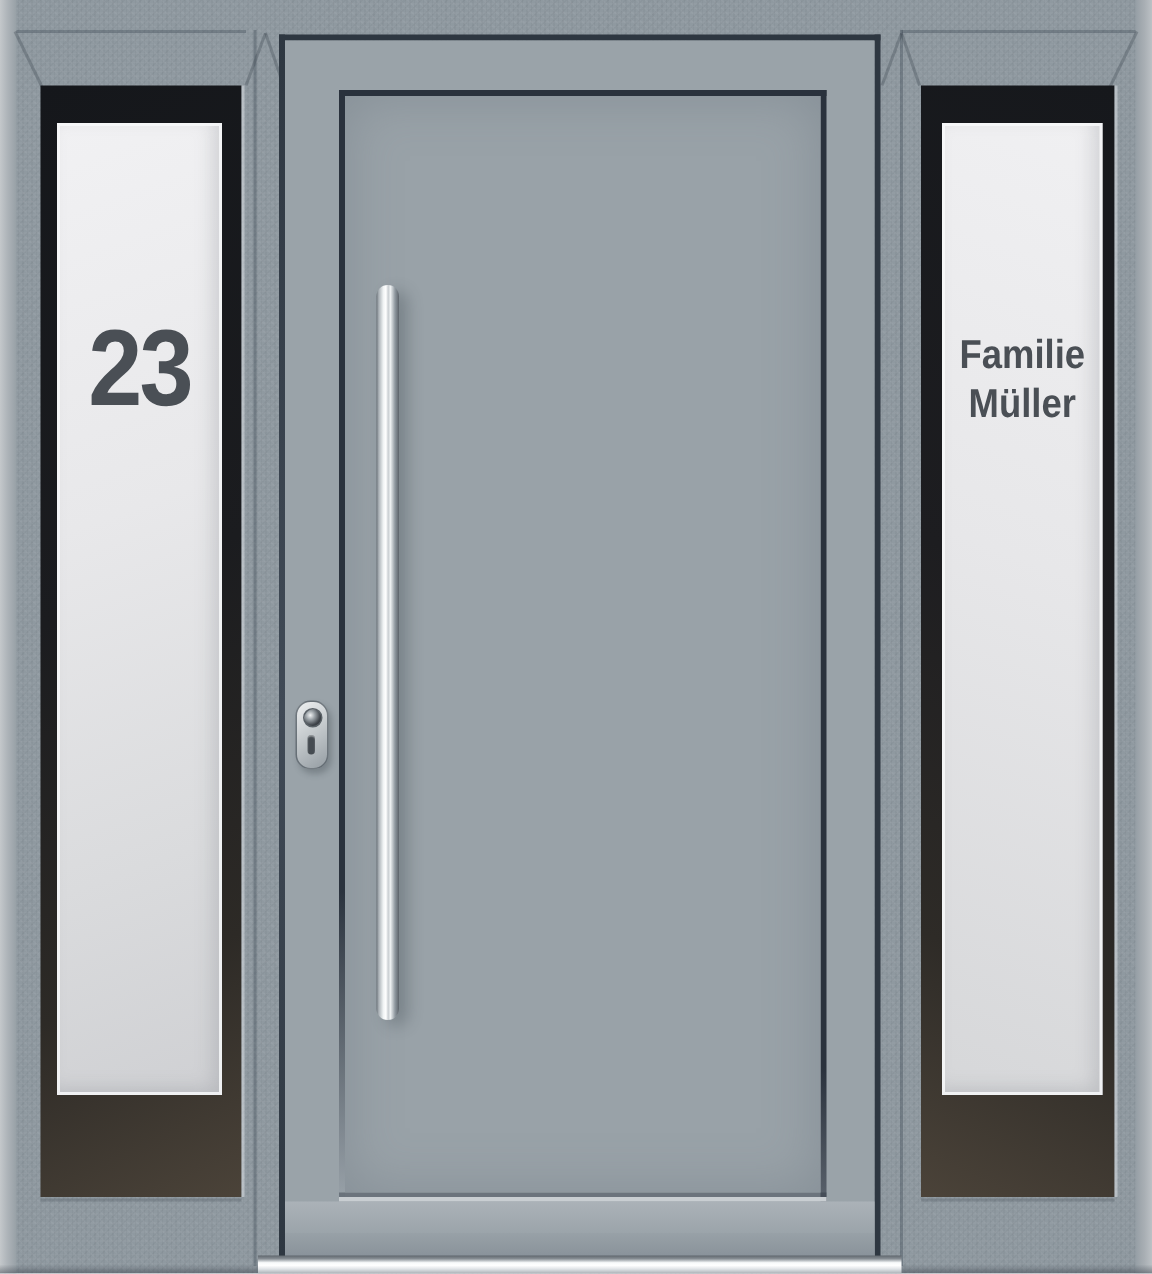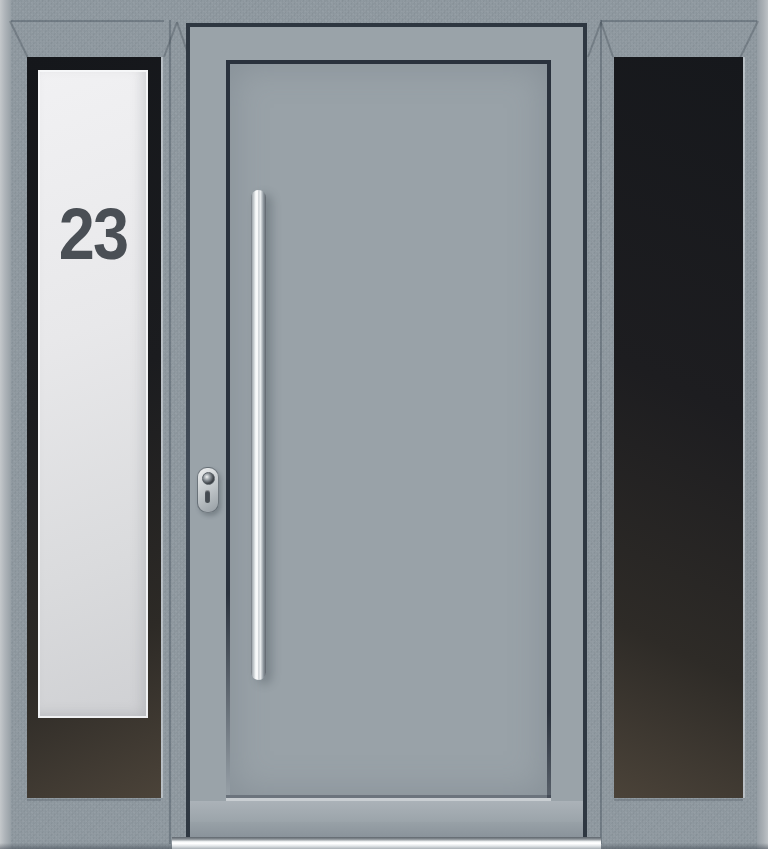--- a/index.html
+++ b/index.html
@@ -22,21 +22,21 @@
   
   .edge-l{left:0;top:0;width:11px;height:849px;background:linear-gradient(90deg,#c4c8cb 0%,#aeb4b9 45%,#97a0a6 100%);}
   .edge-r{left:757px;top:0;width:11px;height:849px;background:linear-gradient(270deg,#bcc1c5 0%,#a9afb4 45%,#959ea5 100%);}
   .bottom-shade{left:0;top:843px;width:768px;height:6px;background:linear-gradient(180deg,rgba(70,78,88,0),rgba(60,68,78,.5));z-index:4;}
 
   
   .bead{position:absolute;top:57px;height:741px;z-index:2;}
   .bead-left{left:27px;width:134px;background:linear-gradient(155deg,#15171b 0%,#1b1c1f 45%,#2d2a26 78%,#4b4339 100%);}
   .bead-right{left:614px;width:129px;background:linear-gradient(205deg,#16181c 0%,#1d1d20 45%,#2e2b27 78%,#4b4339 100%);}
   .bead-hl{position:absolute;top:57px;width:2px;height:741px;background:rgba(226,230,233,.5);z-index:2;}
-  .glass{position:absolute;top:70px;height:648px;z-index:6;
+  .glass{position:absolute;top:82px;height:648px;z-index:6;
     box-shadow:inset 0 0 0 2px rgba(248,249,250,.85), inset -6px -4px 12px rgba(125,130,136,.28);}
   .glass-left{left:38px;width:110px;background:linear-gradient(160deg,#f1f1f3 0%,#e8e8ea 40%,#dadbdd 75%,#cfd0d3 100%);}
   .glass-right{left:628px;width:107px;background:linear-gradient(200deg,#f0f0f2 0%,#e7e7e9 45%,#d6d7d9 100%);}
   .etch{position:absolute;left:0;width:100%;text-align:center;color:#4A4F55;font-weight:bold;z-index:7;}
   .house-no{top:128px;font-size:72px;line-height:1;letter-spacing:-2px;transform:scaleX(.9);}
   .name-line{font-size:27px;line-height:33px;transform:scaleX(.9);}
   .nameplate{position:absolute;left:0;top:138px;width:100%;z-index:7;}
 
   
   .gap{position:absolute;background:#2E3741;z-index:3;}
@@ -120,14 +120,20 @@
   <div class="abs bottom-shade"></div>
 
   <div class="abs handle"></div>
   <div class="abs lock">
     <div class="keyhole"></div>
     <div class="slot"></div>
   </div>
 
   <div class="bead bead-right"></div>
   <div class="bead-hl" style="left:743px;"></div>
+  <div class="glass glass-right">
+    <div class="nameplate">
+      <div class="etch name-line" style="position:static;">Familie</div>
+      <div class="etch name-line" style="position:static;">Müller</div>
+    </div>
+  </div>
 
 </div>
 
 </body></html>

